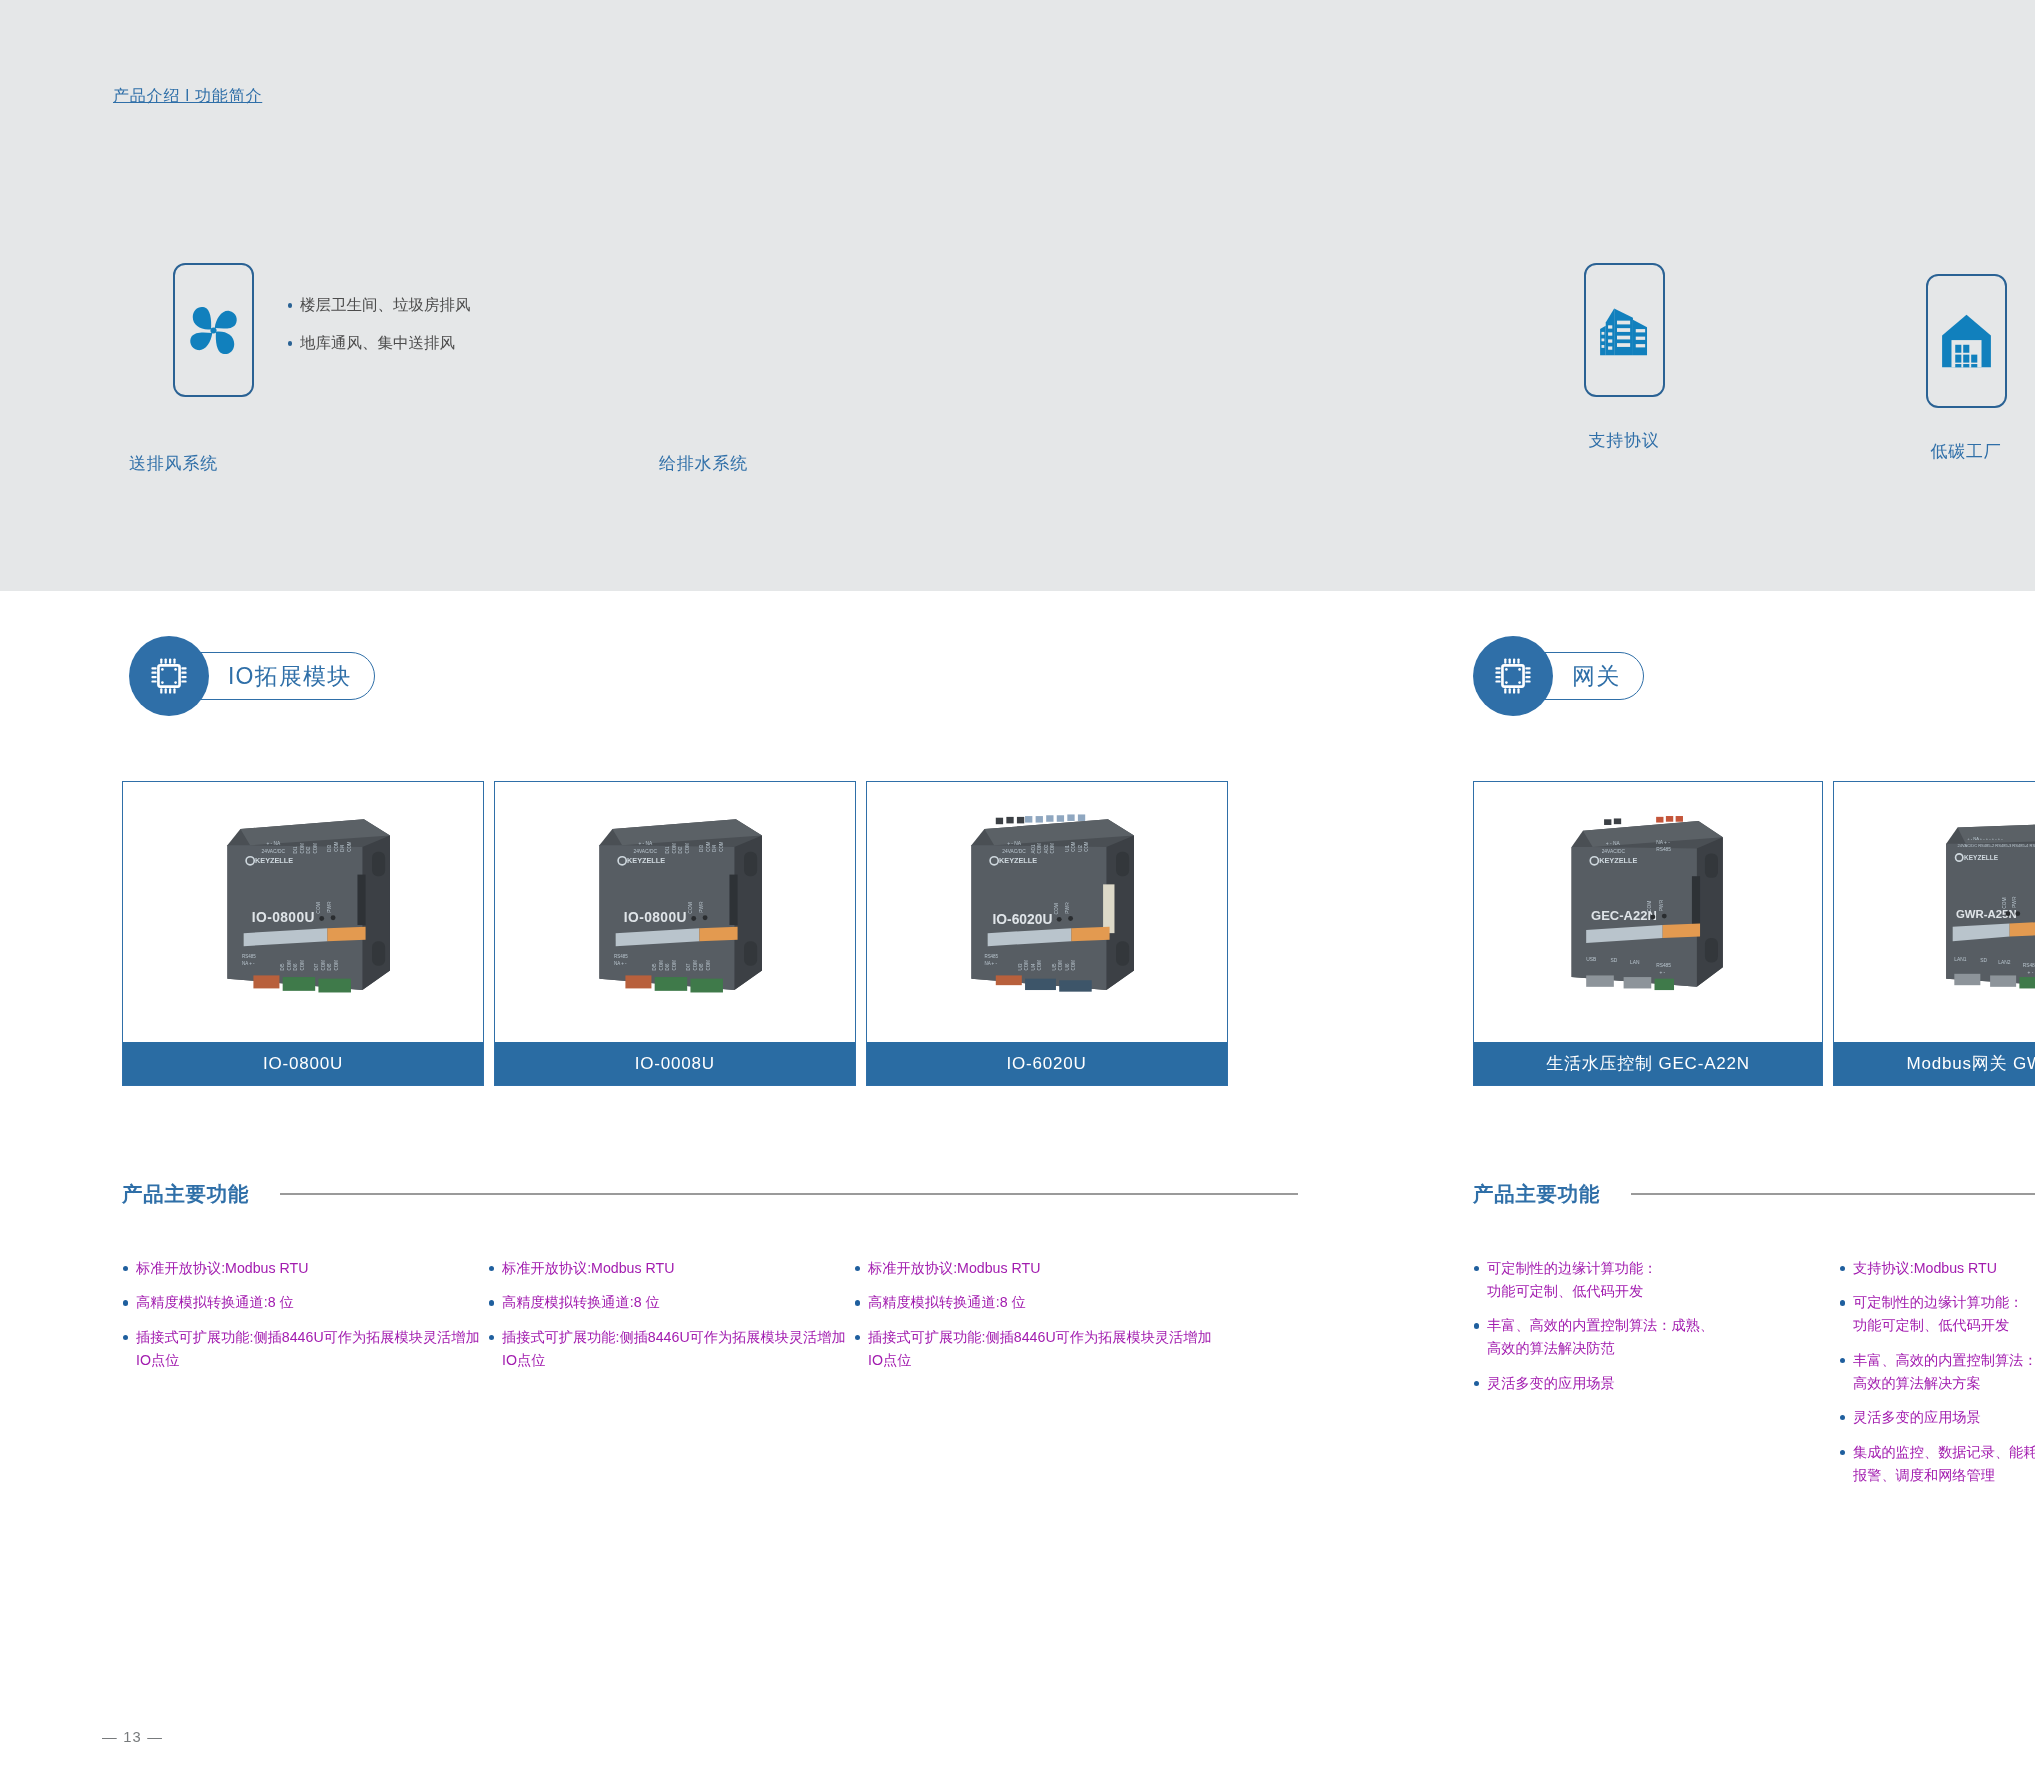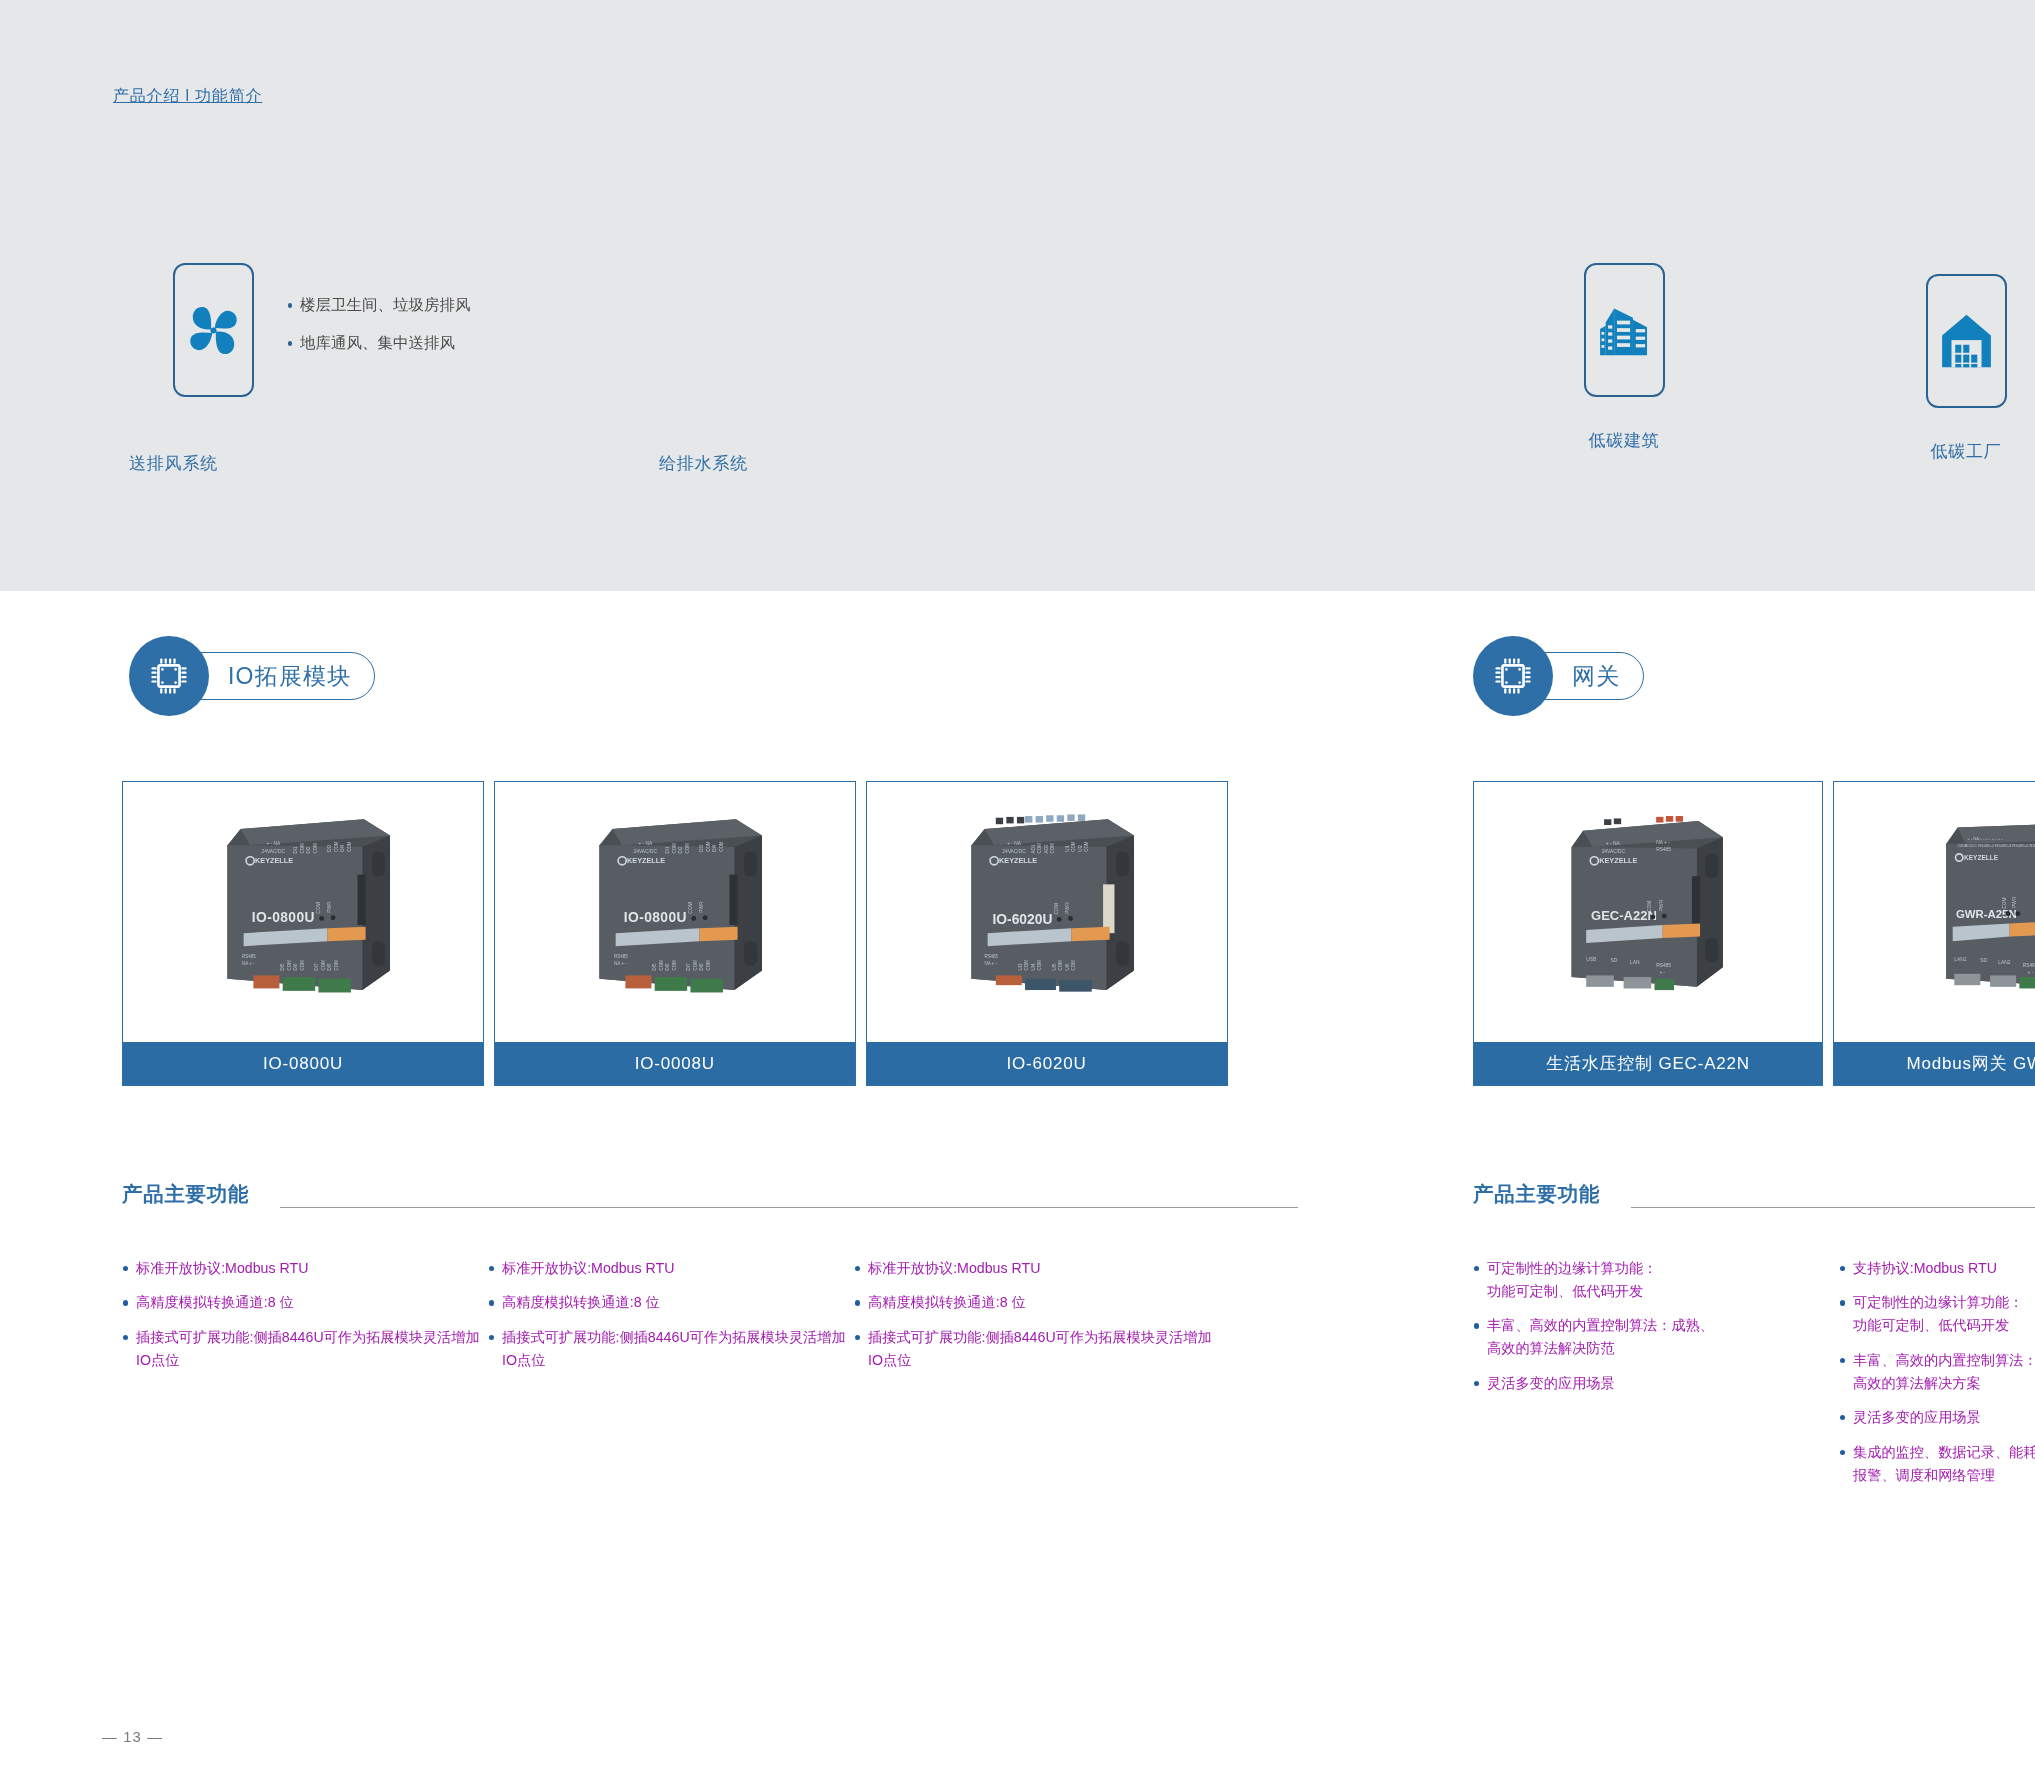--- a/index.html
+++ b/index.html
@@ -82,21 +82,21 @@
     background: #fff; position: relative;
   }
   .card-cap {
     height: 43px; background: #2a6ca3; color: #fff;
     display: flex; align-items: center; justify-content: center;
     font-size: 17px; letter-spacing: 0.8px; white-space: nowrap;
   }
 
   
   .feat-head {
-    position: absolute; display: flex; align-items: flex-end; width: 100%; gap: 17px;
+    position: absolute; display: flex; align-items: center; width: 100%; gap: 17px;
   }
   .feat-head h3 {
     font-size: 20.4px; color: #2f6fa8; font-weight: 700; letter-spacing: 0.8px;
     white-space: nowrap;
   }
   .feat-head .rule {
     flex: 1; height: 1.2px; background: #9a9a9a; margin-left: 14px;
   }
   .feat-cols { position: absolute; display: flex; }
   .feat-col ul { list-style: none; }
@@ -167,21 +167,21 @@
             <rect x="25" y="99" width="9" height="7"></rect>
           <rect x="84" y="62" width="20" height="7"></rect>
             <rect x="84" y="78" width="20" height="7"></rect>
           <rect x="84" y="94" width="20" height="7"></rect>
           <rect x="11" y="68" width="6" height="6"></rect>
             <rect x="11" y="82" width="6" height="6"></rect>
           <rect x="11" y="96" width="6" height="6"></rect>
         </g>
       </svg>
     </div>
-    <div class="cap">低碳建筑</div>
+    <div class="cap">支持协议</div>
   </div>
 
   <div class="icon-only" style="left:1905px; top:274px; width:122px;">
     <div class="icon-box">
       <svg width="57" height="61" viewBox="0 0 120 130">
         <path d="M60 8 L112 52 L112 120 L8 120 L8 52 Z" fill="#1180bd"></path>
         <rect x="28" y="62" width="64" height="58" fill="#e5e7e8"></rect>
         <g fill="#1180bd">
           <rect x="36" y="72" width="13" height="17"></rect>
             <rect x="53" y="72" width="13" height="17"></rect>

